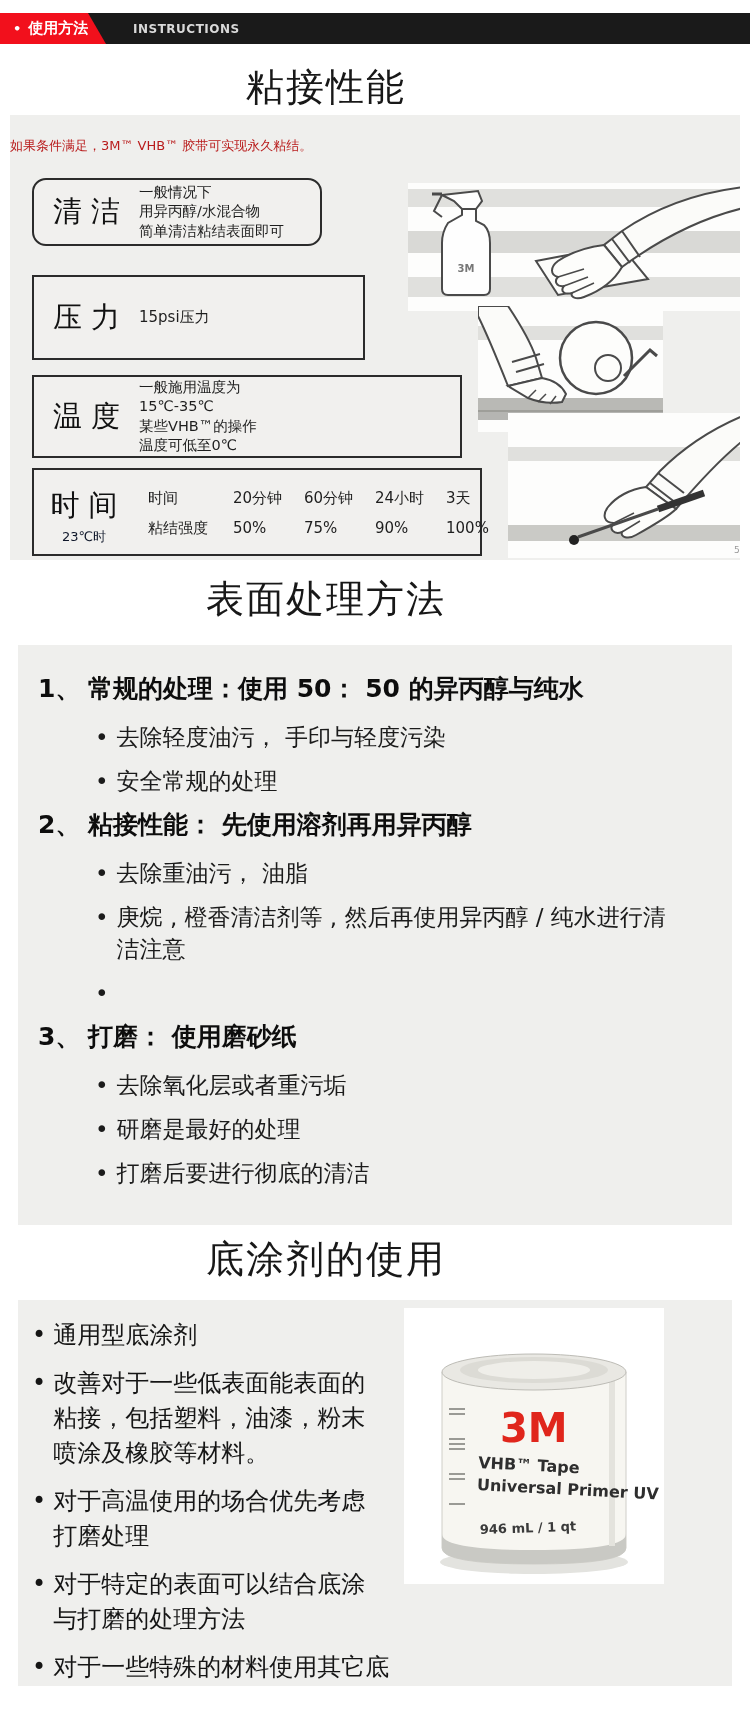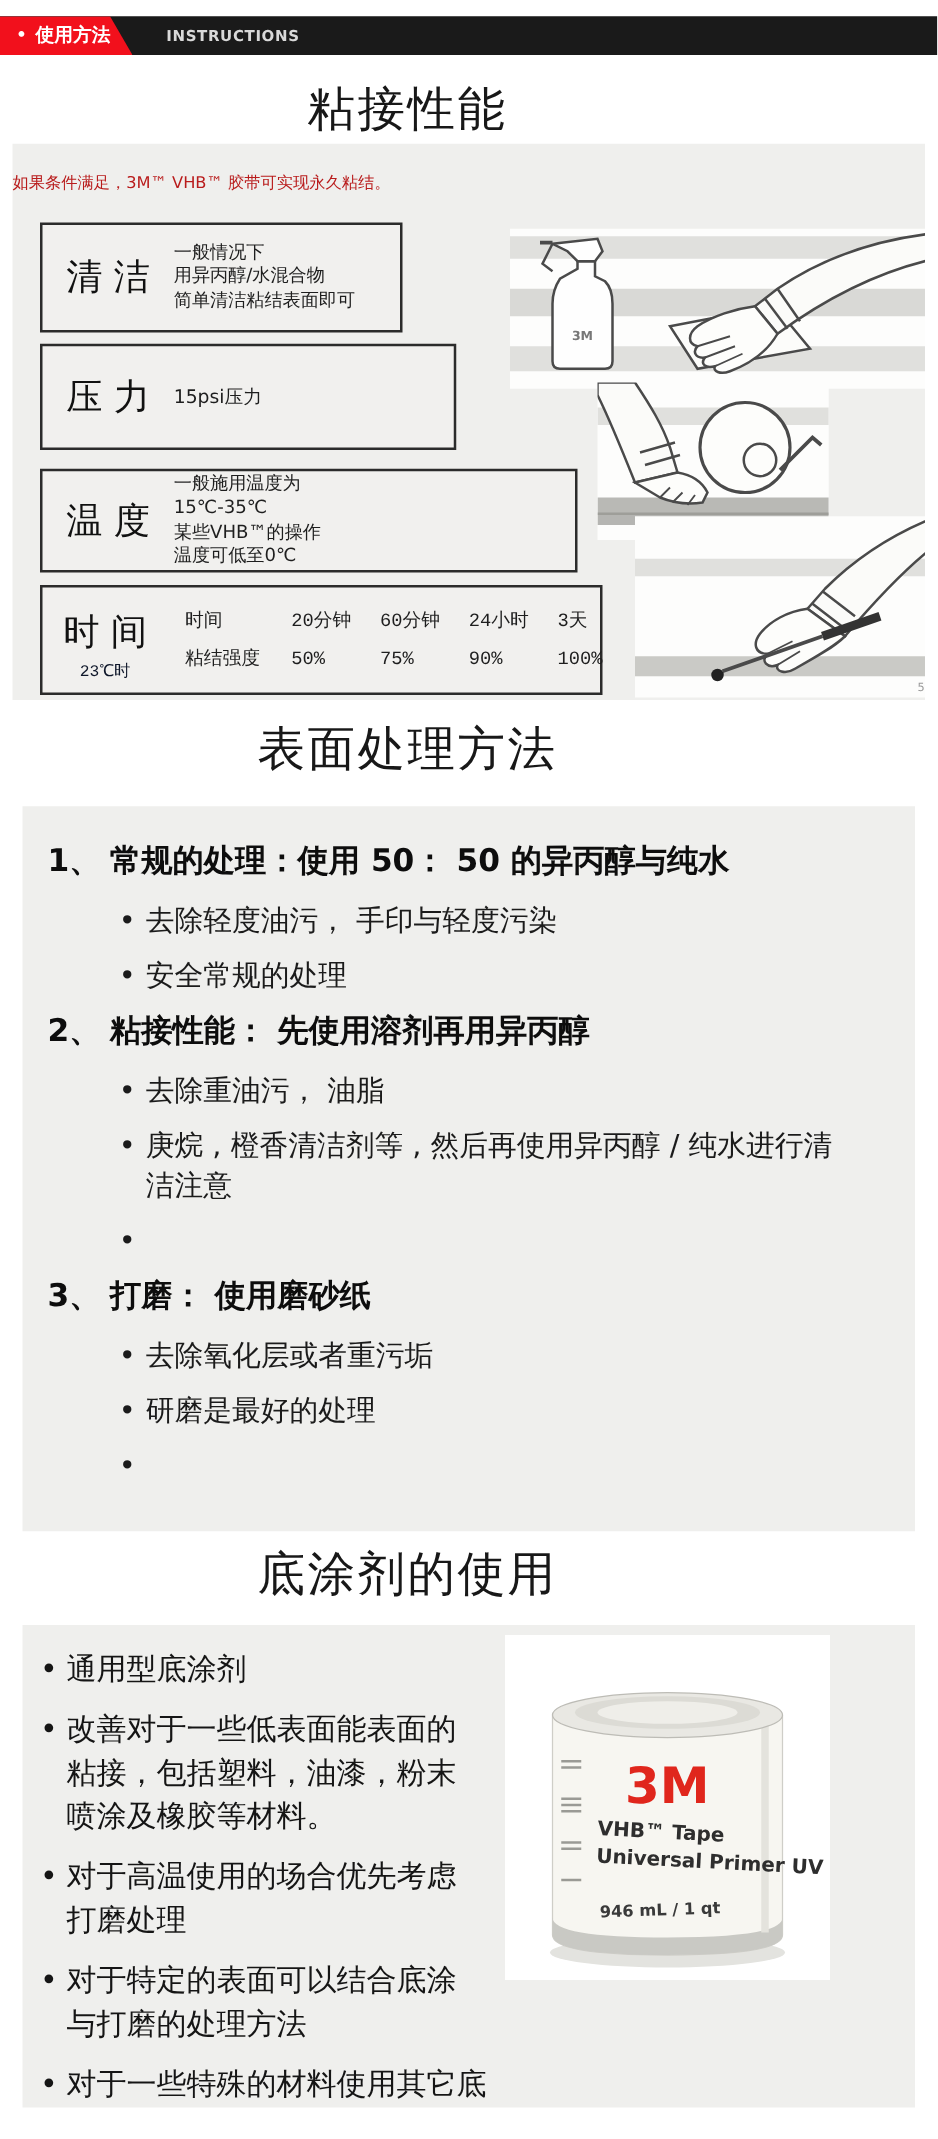--- a/index.html
+++ b/index.html
@@ -43,24 +43,24 @@
 
   
   .intro {
     position:absolute; top:22px; left:0; width:700px; 
     font-size:13px; color:#b91c1c;
   }
   .spec-box {
     position:absolute; left:22px; border:2px solid #2b2b2b; background:#f1f0ee;
     display:flex; align-items:center;
   }
-  #box-clean { top:63px;  width:290px; height:88px; }
+  #box-clean { top:63px;  width:290px; height:68px;border-radius:14px; }
   #box-press { top:160px; width:333px; height:85px; }
   #box-temp  { top:260px; width:430px; height:83px; }
-  #box-time  { top:353px; width:450px; height:88px; align-items:flex-start;font-family:Liberation Mono, monospace; }
+  #box-time  { top:353px; width:450px; height:88px; align-items:flex-start; }
   .spec-label {
     width:105px; flex:0 0 105px; text-align:center;
     font-size:29px; letter-spacing:9px; text-indent:9px; color:#111;
   }
   .spec-lines { font-size:14.5px; line-height:19.5px; color:#1e1e1e; }
   #box-press .spec-lines { font-size:15px; }
 
   .time-left { width:100px; flex:0 0 100px; text-align:center; margin-top:16px; }
   .time-label { font-size:29px; letter-spacing:9px; text-indent:9px; color:#111; }
   .time-cond { font-size:13px; margin-top:2px; color:#0f172a; }
@@ -259,20 +259,21 @@
         <div class="b">
             <span class="bdot">•</span>
             <span class="t">去除氧化层或者重污垢</span>
           </div>
         <div class="b">
             <span class="bdot">•</span>
             <span class="t">研磨是最好的处理</span>
           </div>
         <div class="b">
             <span class="bdot">•</span>
+            <span class="t">打磨后要进行彻底的清洁</span>
           </div>
       </div>
     </div>
   </div>
 
   <div class="sec-title" id="title3">底涂剂的使用</div>
 
   <div class="panel" id="panel3">
     <div class="pb">
         <span class="bdot">•</span>

